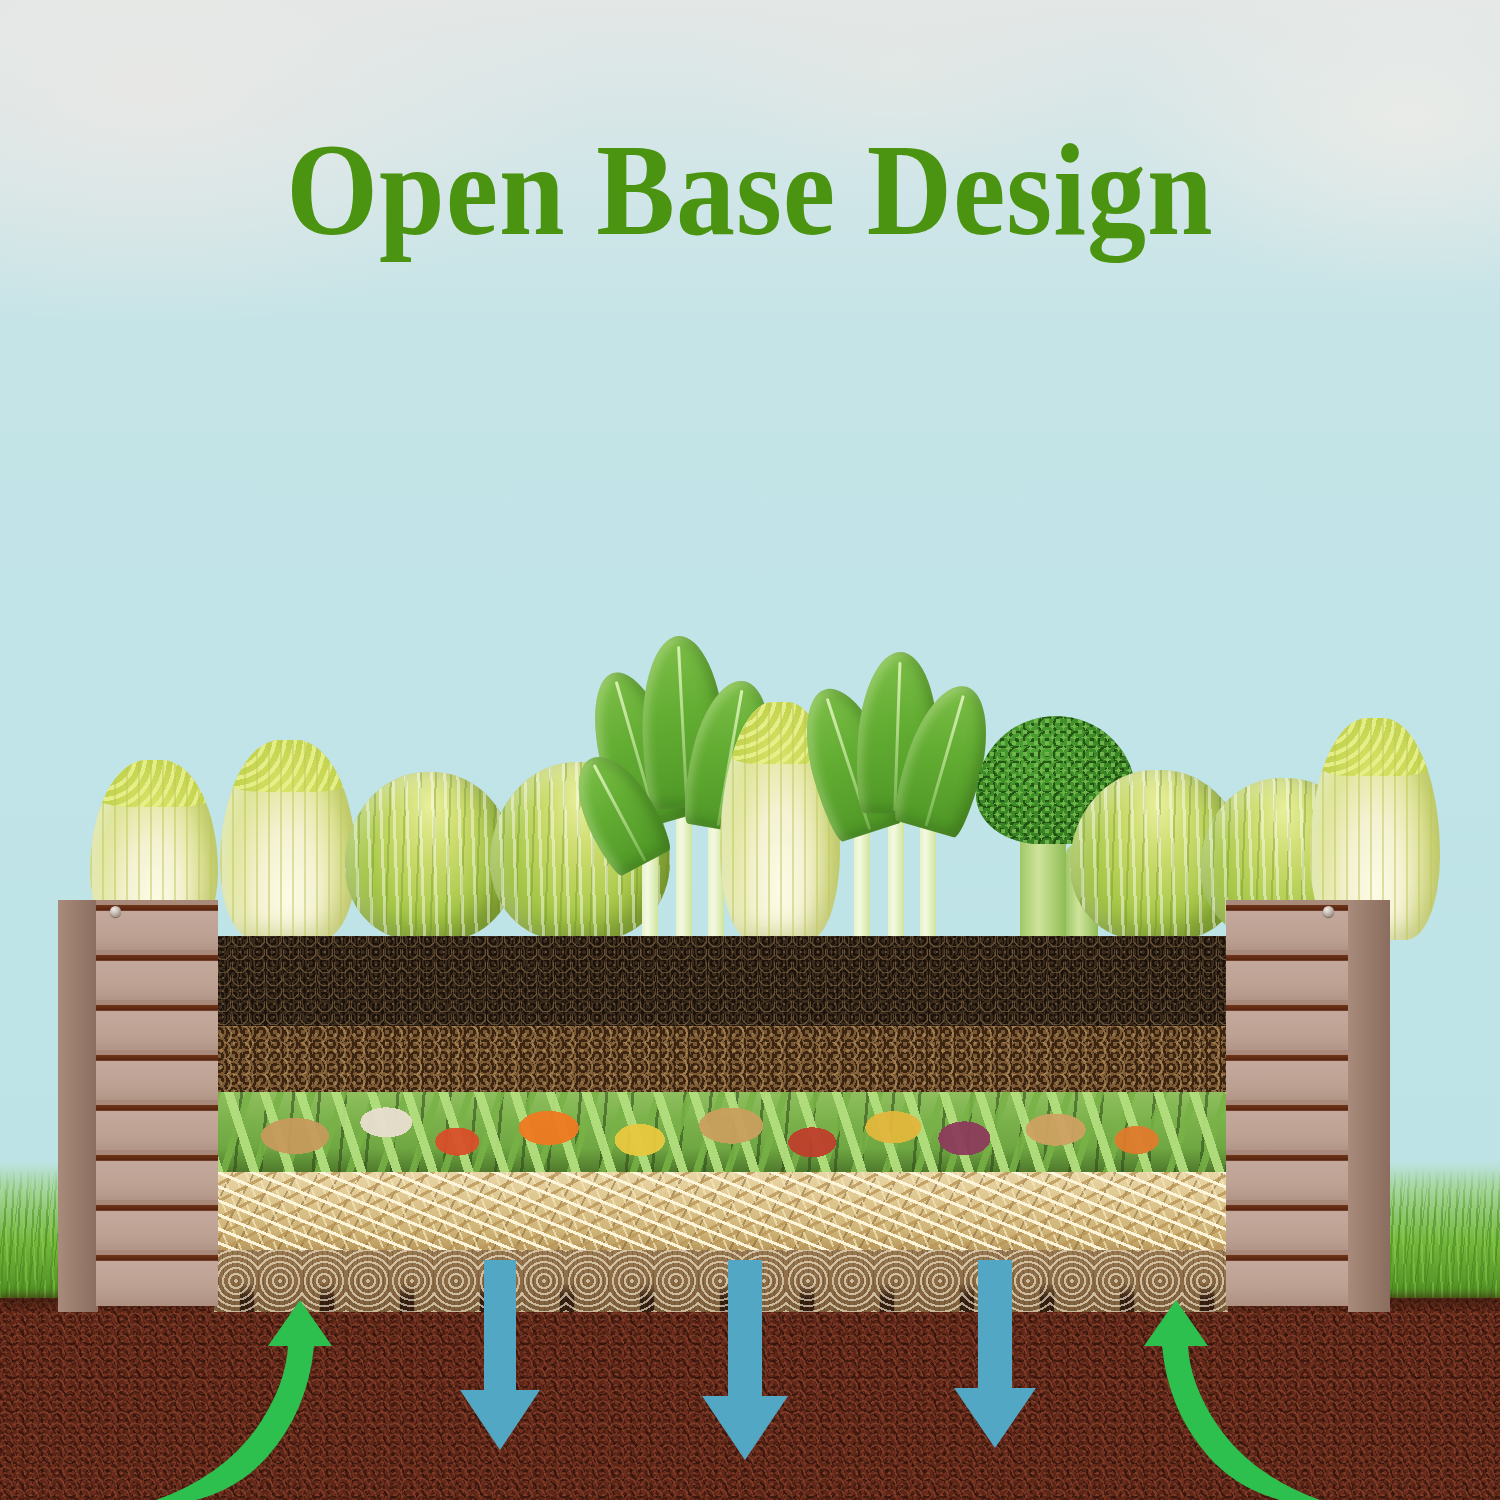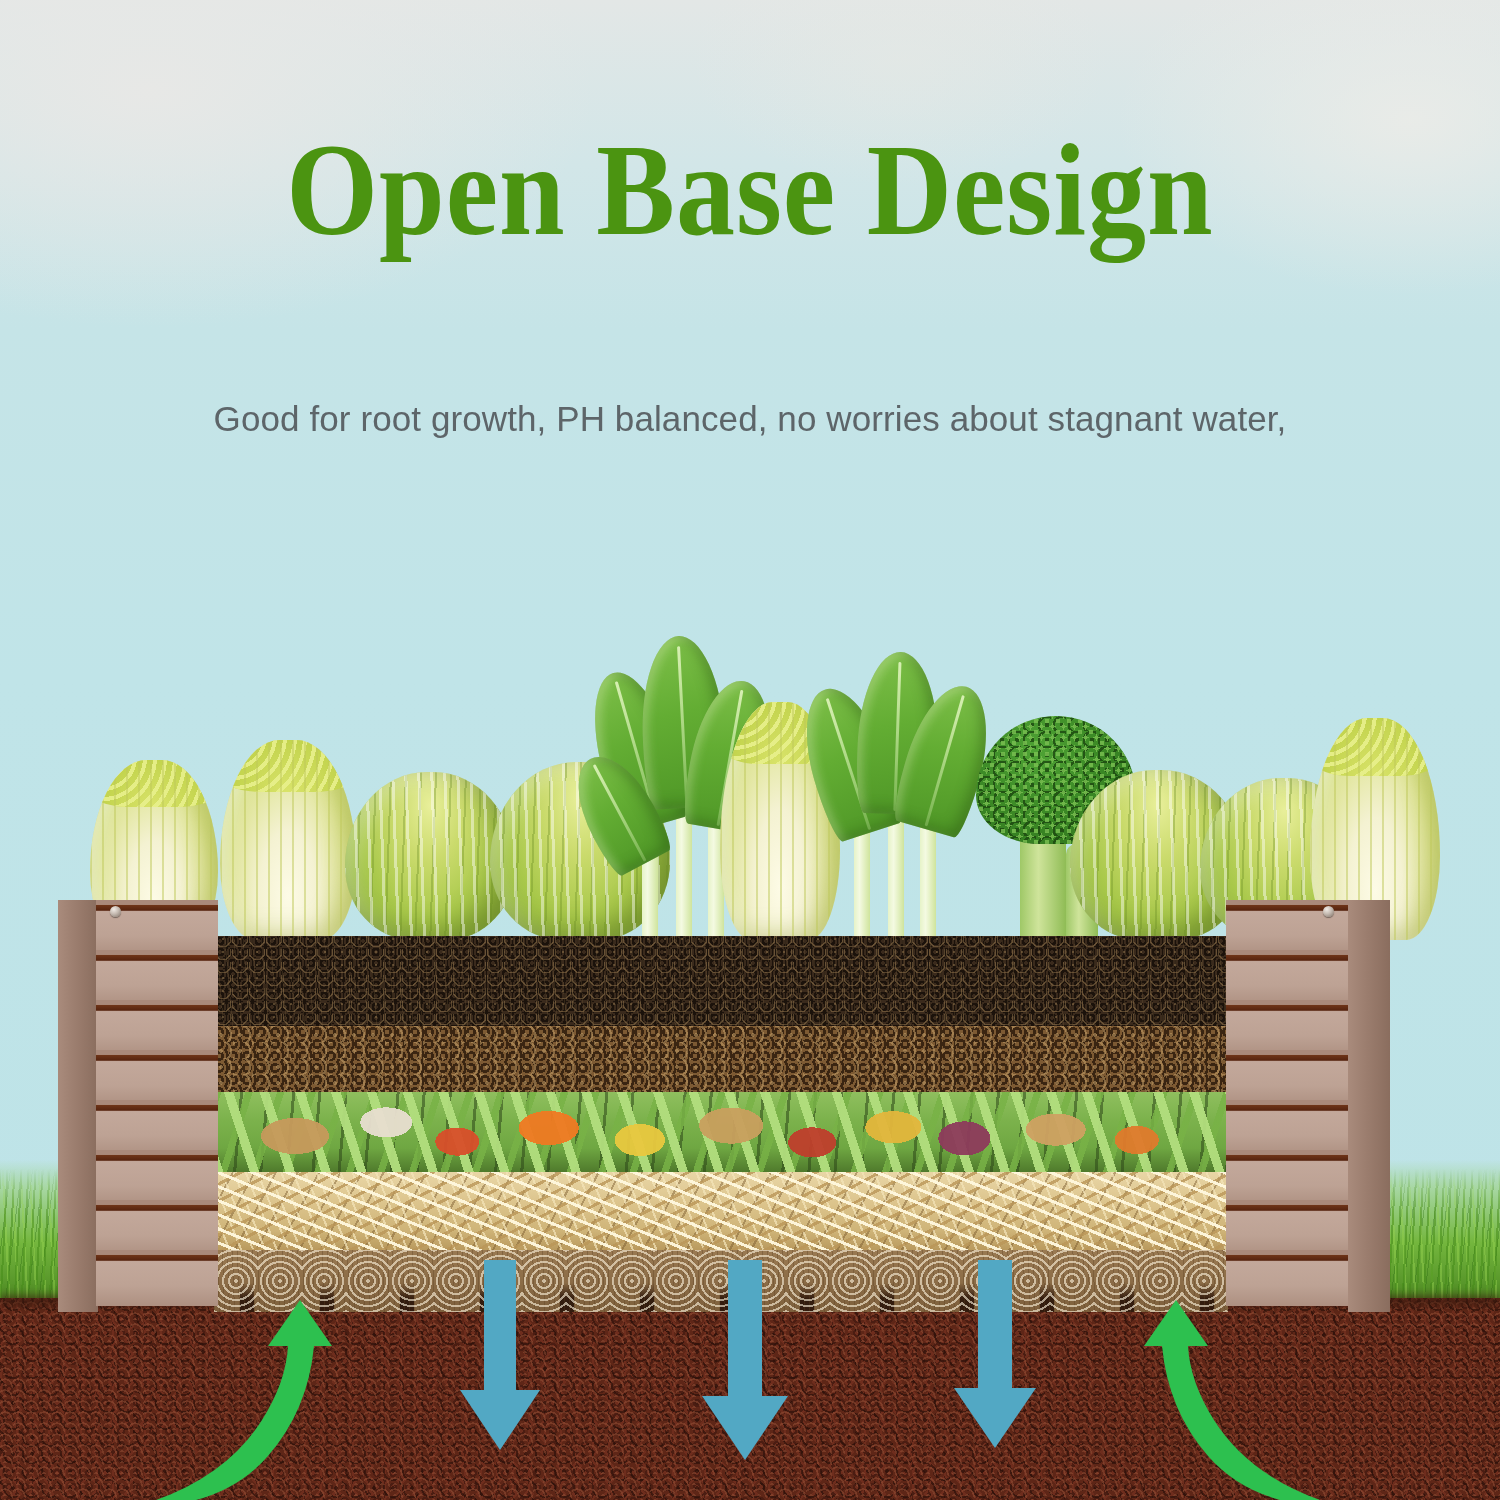--- a/index.html
+++ b/index.html
@@ -297,21 +297,20 @@
 </head>
 <body>
 
 <div class="stage nosel">
 
   <div class="sky"></div>
 
   <div class="title">Open Base Design</div>
 
   <div class="subtitle">
-    <div>Good for root growth, PH balanced, no worries about stagnant water,</div>
   </div>
 
   <div class="grass"></div>
   <div class="dirt"></div>
   <div class="dirt-top-edge"></div>
 
   <div class="veg-row">
 
     <div class="veg napa" style="left:30px;width:128px;height:180px;">
       <div class="napa-frill"></div>

